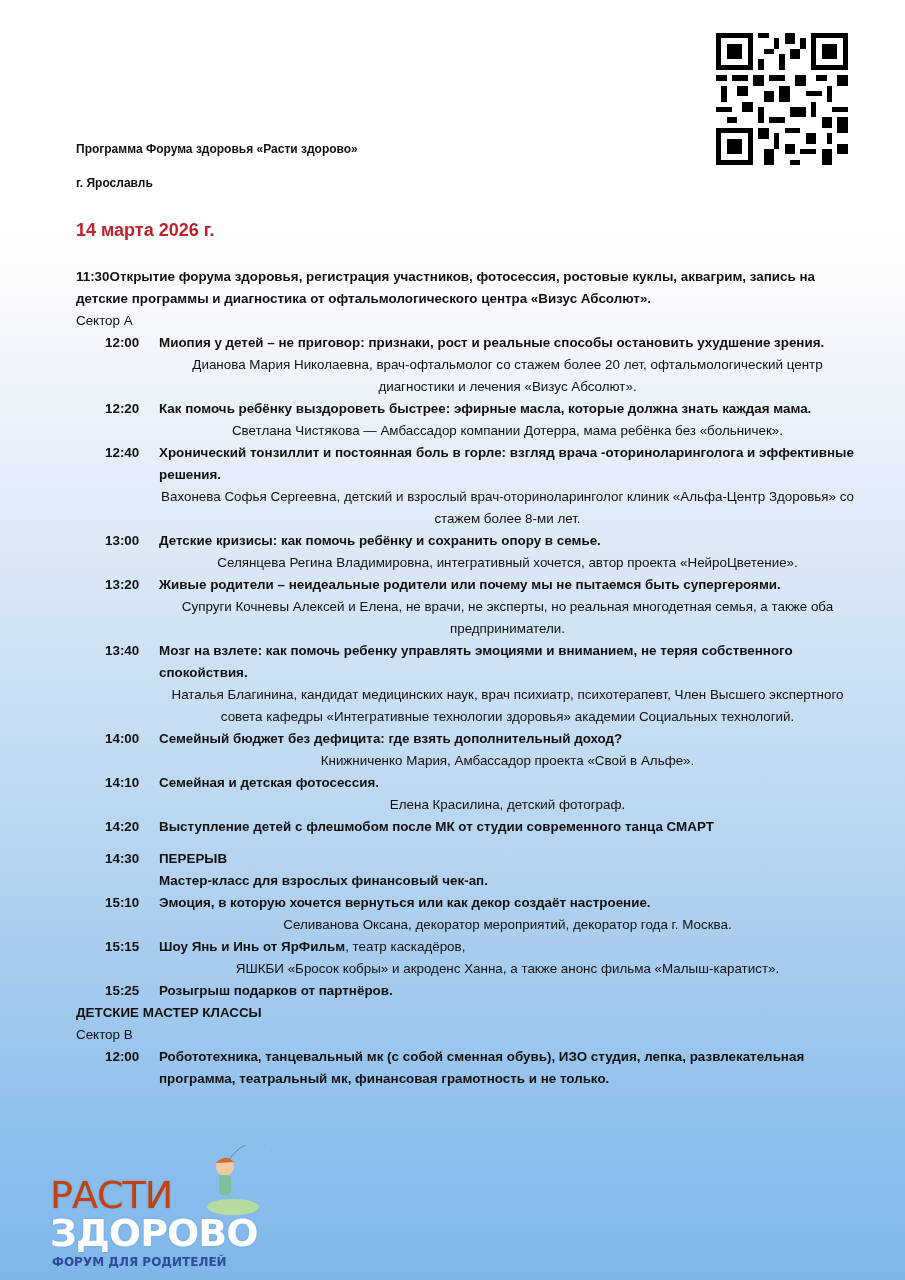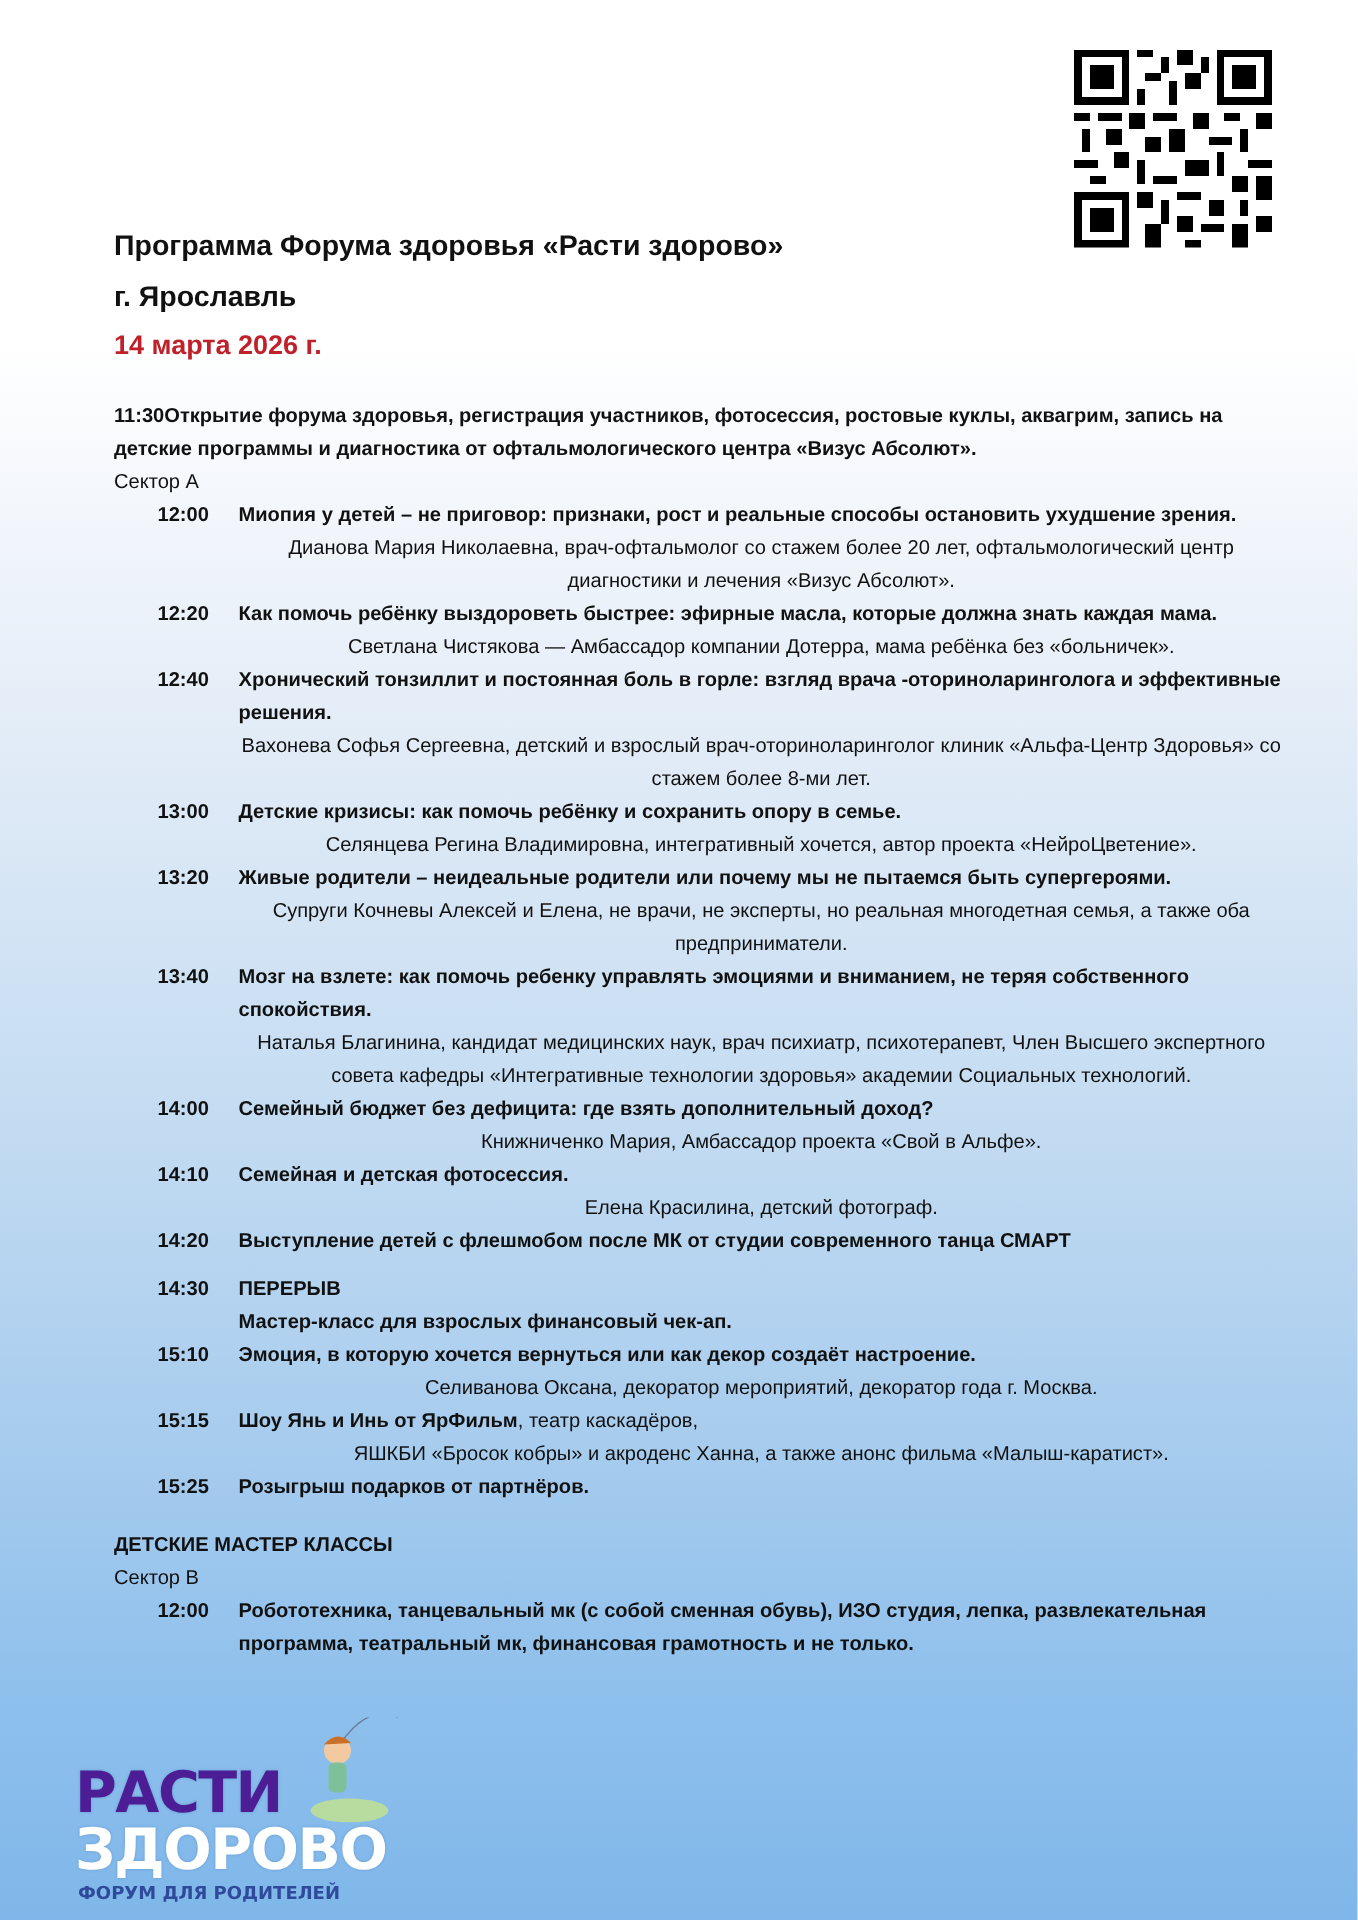--- a/index.html
+++ b/index.html
@@ -3,35 +3,35 @@
 <meta charset="utf-8">
 <style>
   html, body { margin: 0; padding: 0; }
   body {
     width: 905px; height: 1280px; overflow: hidden; position: relative;
     background: linear-gradient(180deg, #ffffff 0%, #ffffff 18%, #f1f5fb 28%, #dde9f6 42%, #c4dcf2 58%, #a9cdee 74%, #8fc0ec 88%, #7fb7ea 100%);
     font-family: "Liberation Sans", "DejaVu Sans", sans-serif;
     color: #111;
   }
   .qr { position: absolute; left: 716px; top: 33px; width: 132px; height: 132px; }
-  .title { position: absolute; left: 76px; top: 148px; font-size: 19px; font-weight: bold; line-height: 34px; }
+  .title { position: absolute; left: 76px; top: 132px; font-size: 12px; font-weight: bold; line-height: 34px; }
   .date { position: absolute; left: 76px; top: 220px; font-size: 18px; font-weight: bold; color: #c0202a; }
   .content { position: absolute; left: 76px; top: 266px; width: 780px; font-size: 13.4px; line-height: 22px; }
   .opening { font-weight: bold; }
   .opening .t { }
   .section-title { font-weight: bold; margin-top: 18px; text-transform: uppercase; }
   .sector { }
   .row { display: flex; margin-left: 29px; }
   .row .time { width: 54px; flex: 0 0 54px; font-weight: bold; }
   .row .body { flex: 1; }
   .row .topic { font-weight: bold; }
   .row .speaker { font-weight: normal; text-align: center; }
   .gap { height: 10px; }
   .logo { position: absolute; left: 50px; top: 1145px; width: 250px; height: 130px; }
-  .logo-line1 { position: absolute; left: 0; top: 28px; font-size: 38px; font-weight: 700; color: #4c1d95; letter-spacing: -1px; font-family: "DejaVu Sans", sans-serif; text-shadow: 0 0 2px rgba(60,110,170,0.4); }
+  .logo-line1 { position: absolute; left: 0; top: 28px; font-size: 38px; font-weight: 400; color: #c2410c; letter-spacing: -1px; font-family: "DejaVu Sans", sans-serif; text-shadow: 0 0 2px rgba(60,110,170,0.4); }
   .logo-line2 { position: absolute; left: 0; top: 66px; font-size: 38px; font-weight: 900; color: #fff; letter-spacing: -1px; font-family: "DejaVu Sans", sans-serif; text-shadow: 0 0 2px rgba(60,110,170,0.4); }
   .logo-sub { position: absolute; left: 2px; top: 110px; font-size: 12px; font-weight: bold; color: #2f4a9a; font-family: "DejaVu Sans", sans-serif; }
   .mascot { position: absolute; left: 135px; top: 0px; width: 90px; height: 70px; }
 </style>
 </head>
 <body>
 
 <svg class="qr" viewBox="0 0 25 25" shape-rendering="crispEdges">
   <rect width="25" height="25" fill="#fff"></rect>
   <g fill="#000">
@@ -157,21 +157,21 @@
       <div class="row">
         <div class="time">15:15</div>
         <div class="body"><span class="topic">Шоу Янь и Инь от ЯрФильм</span><span>, театр каскадёров,</span><div class="speaker">ЯШКБИ «Бросок кобры» и акроденс Ханна, а также анонс фильма «Малыш-каратист».</div></div>
       </div>
       <div class="row">
         <div class="time">15:25</div>
         <div class="body"><span class="topic">Розыгрыш подарков от партнёров.</span></div>
       </div>
     </div>
 
-  <div class="section-title" style="margin-top:17px">ДЕТСКИЕ МАСТЕР КЛАССЫ</div>
+  <div class="section-title" style="margin-top:0">ДЕТСКИЕ МАСТЕР КЛАССЫ</div>
   <div class="sector">Сектор В</div>
   <div id="kids-list">
       <div class="row">
         <div class="time">12:00</div>
         <div class="body"><span class="topic">Робототехника, танцевальный мк (с собой сменная обувь), ИЗО студия, лепка, развлекательная программа, театральный мк, финансовая грамотность и не только.</span></div>
       </div>
     </div>
 </div>
 
 <div class="logo">

